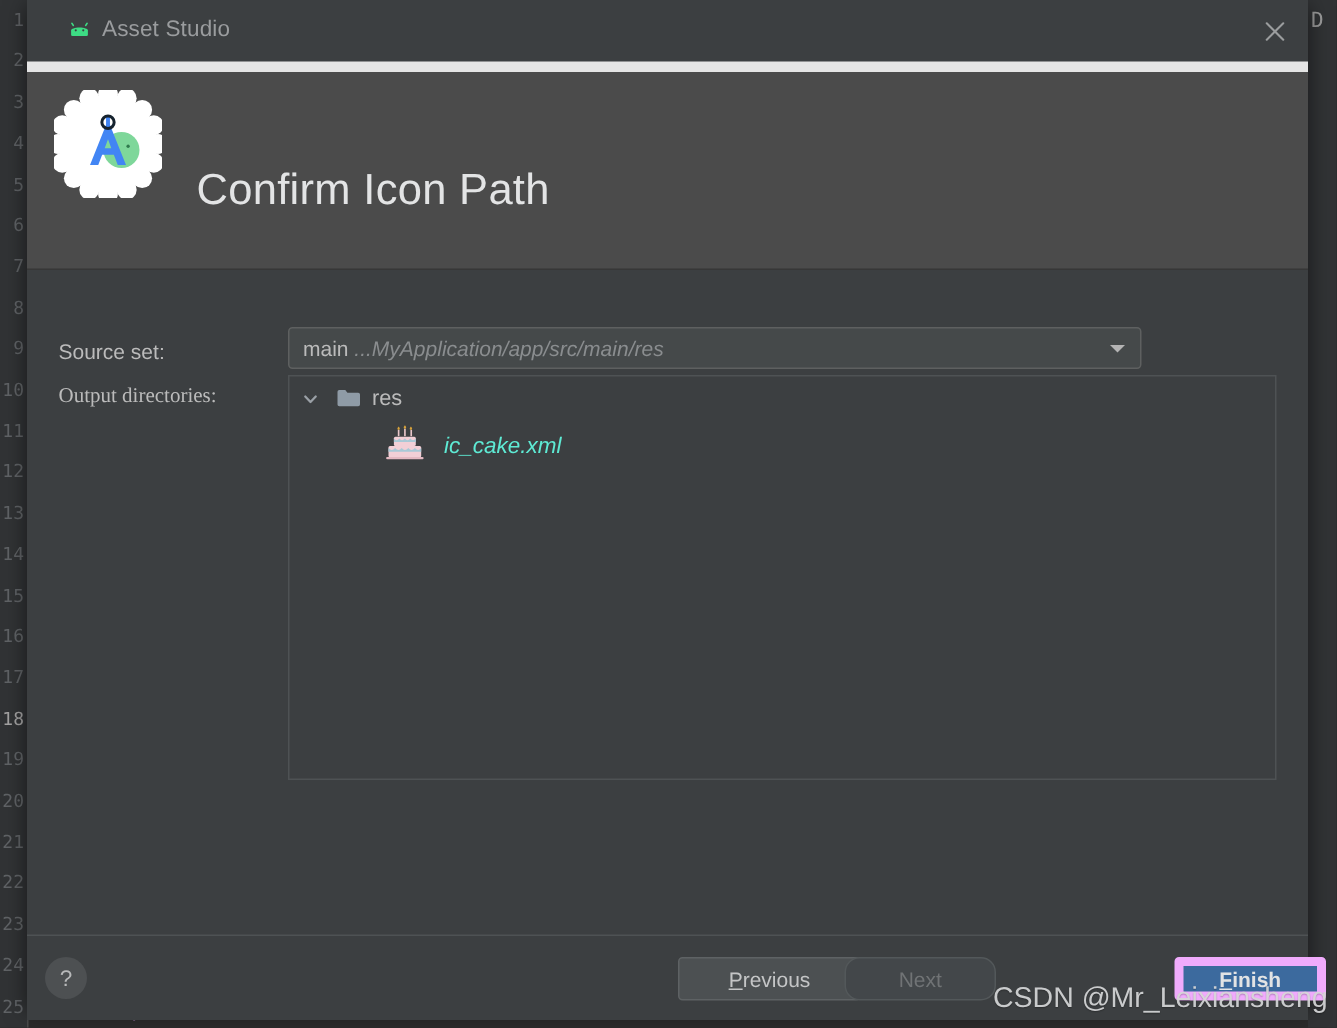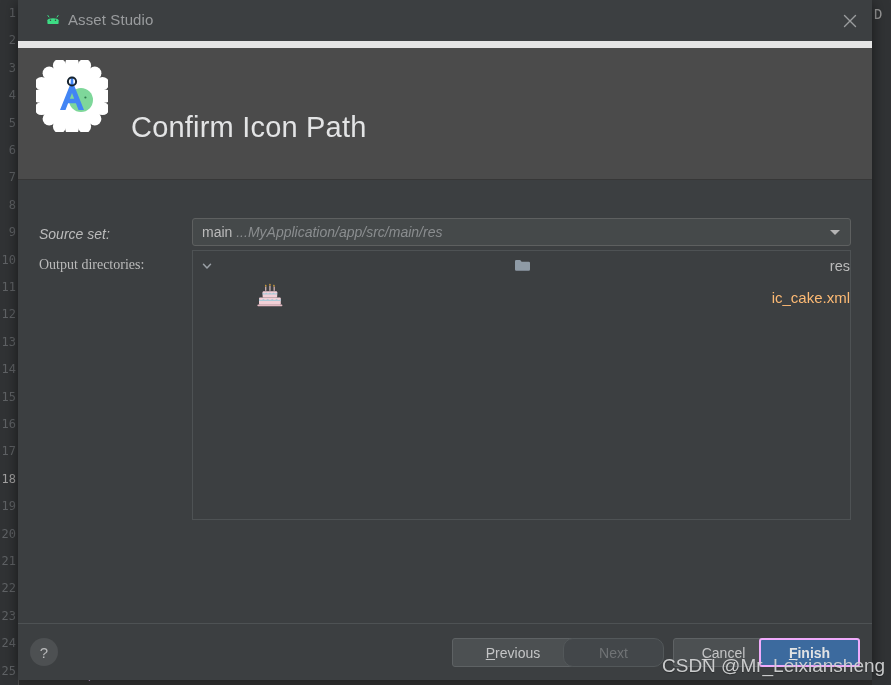--- a/index.html
+++ b/index.html
@@ -147,28 +147,28 @@
     position: relative;
     height: 443px;
     background: #3c3f41;
   }
 
   .field-label {
     position: absolute;
     color: #bbbbbb;
     font-size: 14px;
   }
-  #label-source-set { left: 21px; top: 46px; font-style: italic; }
+  #label-source-set { left: 21px; top: 46px; }
   #label-output-dirs { left: 21px; top: 77px; font-family: Liberation Serif, serif; }
 
   
   #source-set-combo {
     position: absolute;
     left: 174px; top: 38px;
-    width: 659px; height: 28px;
+    width: 569px; height: 28px;
     background: #45494a;
     border: 1px solid #5e6060;
     border-radius: 3px;
     box-sizing: border-box;
     cursor: default;
   }
   #source-set-text {
     position: absolute;
     left: 9px; top: 5px;
     color: #bbbbbb;
@@ -197,21 +197,20 @@
     border: 1px solid #4e5254;
     box-sizing: border-box;
     overflow: hidden;
   }
   .tree-row {
     position: relative;
     height: 29px;
     display: flex;
     align-items: center;
     cursor: default;
-    justify-content: space-between;
   }
   .tree-chevron {
     width: 16px; height: 16px;
     display: inline-flex;
     align-items: center;
     justify-content: center;
     flex: 0 0 auto;
   }
   .tree-icon {
     width: 18px; height: 18px;
@@ -220,23 +219,24 @@
     align-items: center;
     justify-content: center;
   }
   .tree-label {
     margin-left: 7px;
     color: #bbbbbb;
     font-size: 14.5px;
     white-space: nowrap;
   }
   .tree-label.file {
+    font-style: italic;
     font-size: 15px;
-    color: #fdba74;
-    margin-left: 21px;
+    color: #5eead4;
+    margin-left: 11px;
   }
 
   
   #footer {
     position: relative;
     height: 56px;
     background: #3c3f41;
     border-top: 1px solid #4e5254;
   }
   #help-button {
@@ -272,23 +272,23 @@
   #btn-previous { left: 434px; width: 122px; }
   #btn-next {
     left: 545px; width: 101px;
     color: #707375;
     background: #43474a;
     border-color: #53585a;
     border-radius: 10px;
   }
   #btn-cancel { left: 655px; width: 101px; }
   #btn-finish {
-    left: 741px; width: 101px;
+    left: 765px; width: 101px;
     background: #3c6a9e;
-    border: 2px solid #f0abfc;
+    border: 6px solid #f0abfc;
     color: #e2e3e4;
     font-weight: bold;
   }
 
   
   #watermark {
     position: absolute;
     left: 662px; top: 655px;
     color: #d6d7d8;
     font-size: 19px;
@@ -467,23 +467,20 @@
     <div id="help-button">
       <span>?</span>
     </div>
 
     <div class="wiz-button" id="btn-previous">
       <span><span class="mn">P</span>revious</span>
     </div>
     <div class="wiz-button" id="btn-next">
       <span>Next</span>
     </div>
-    <div class="wiz-button" id="btn-cancel">
-      <span><span class="mn">C</span>ancel</span>
-    </div>
     <div class="wiz-button" id="btn-finish">
       <span><span class="mn">F</span>inish</span>
     </div>
   </div>
 
 </div>
 
 <div id="watermark">CSDN @Mr_Leixiansheng</div>
 
 </body></html>

